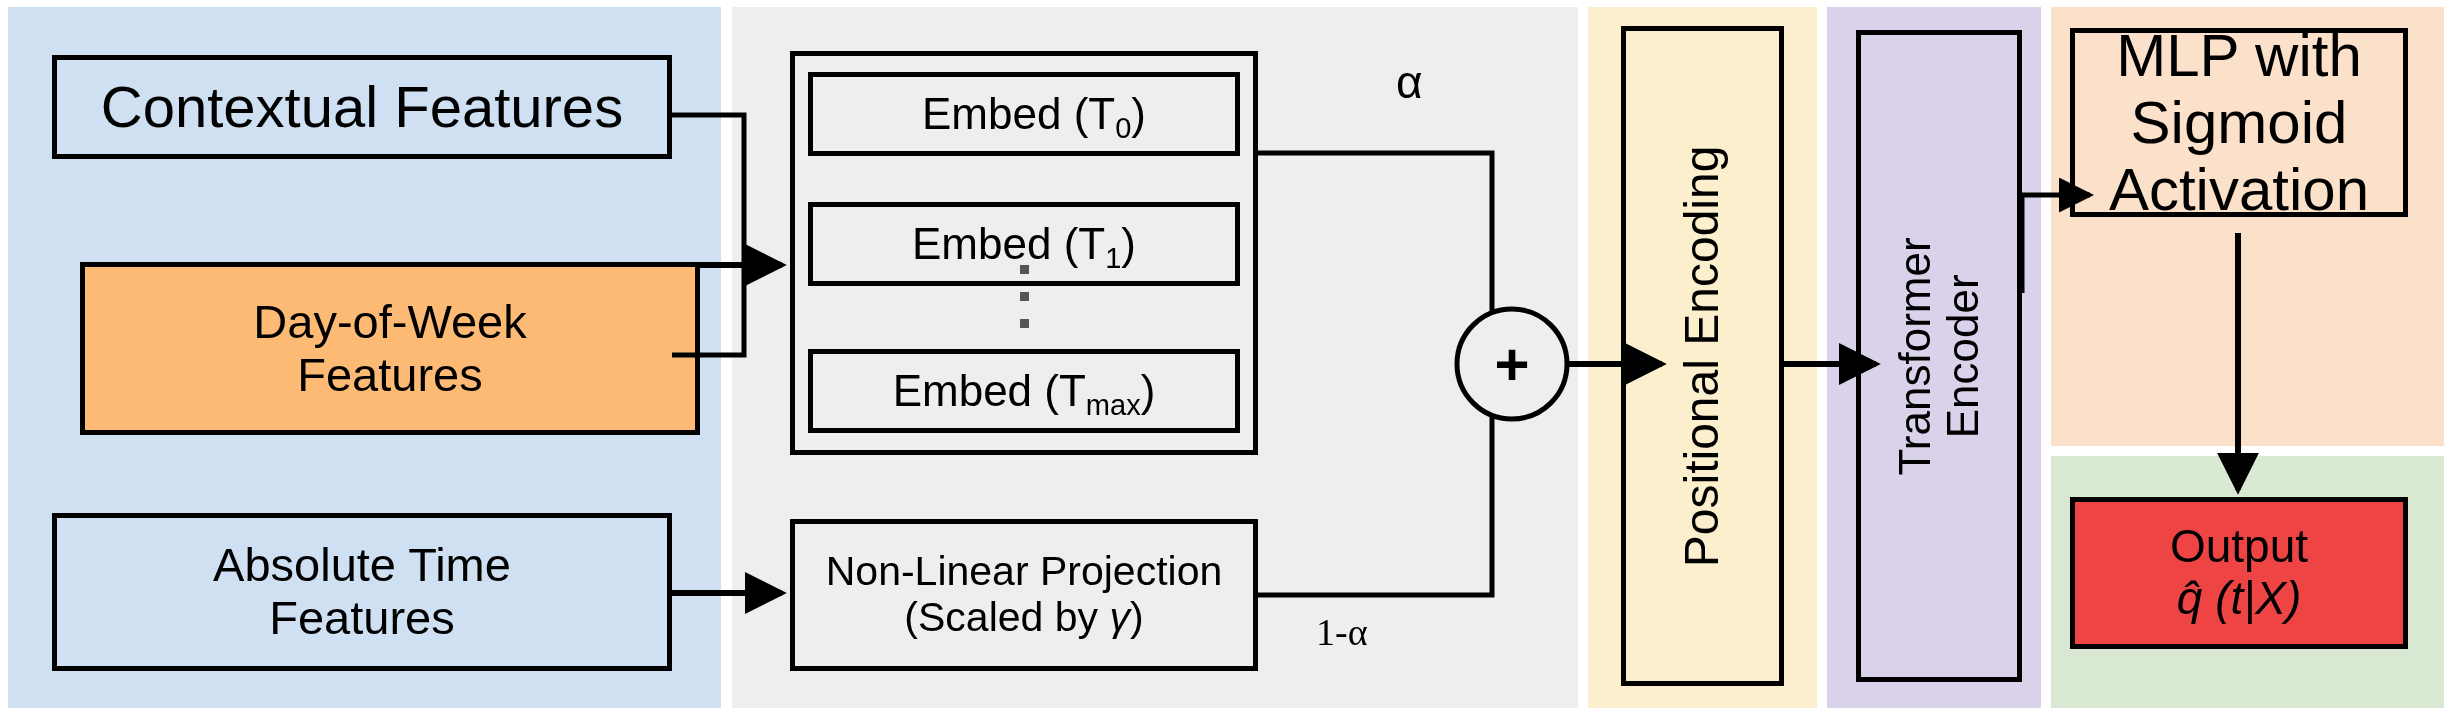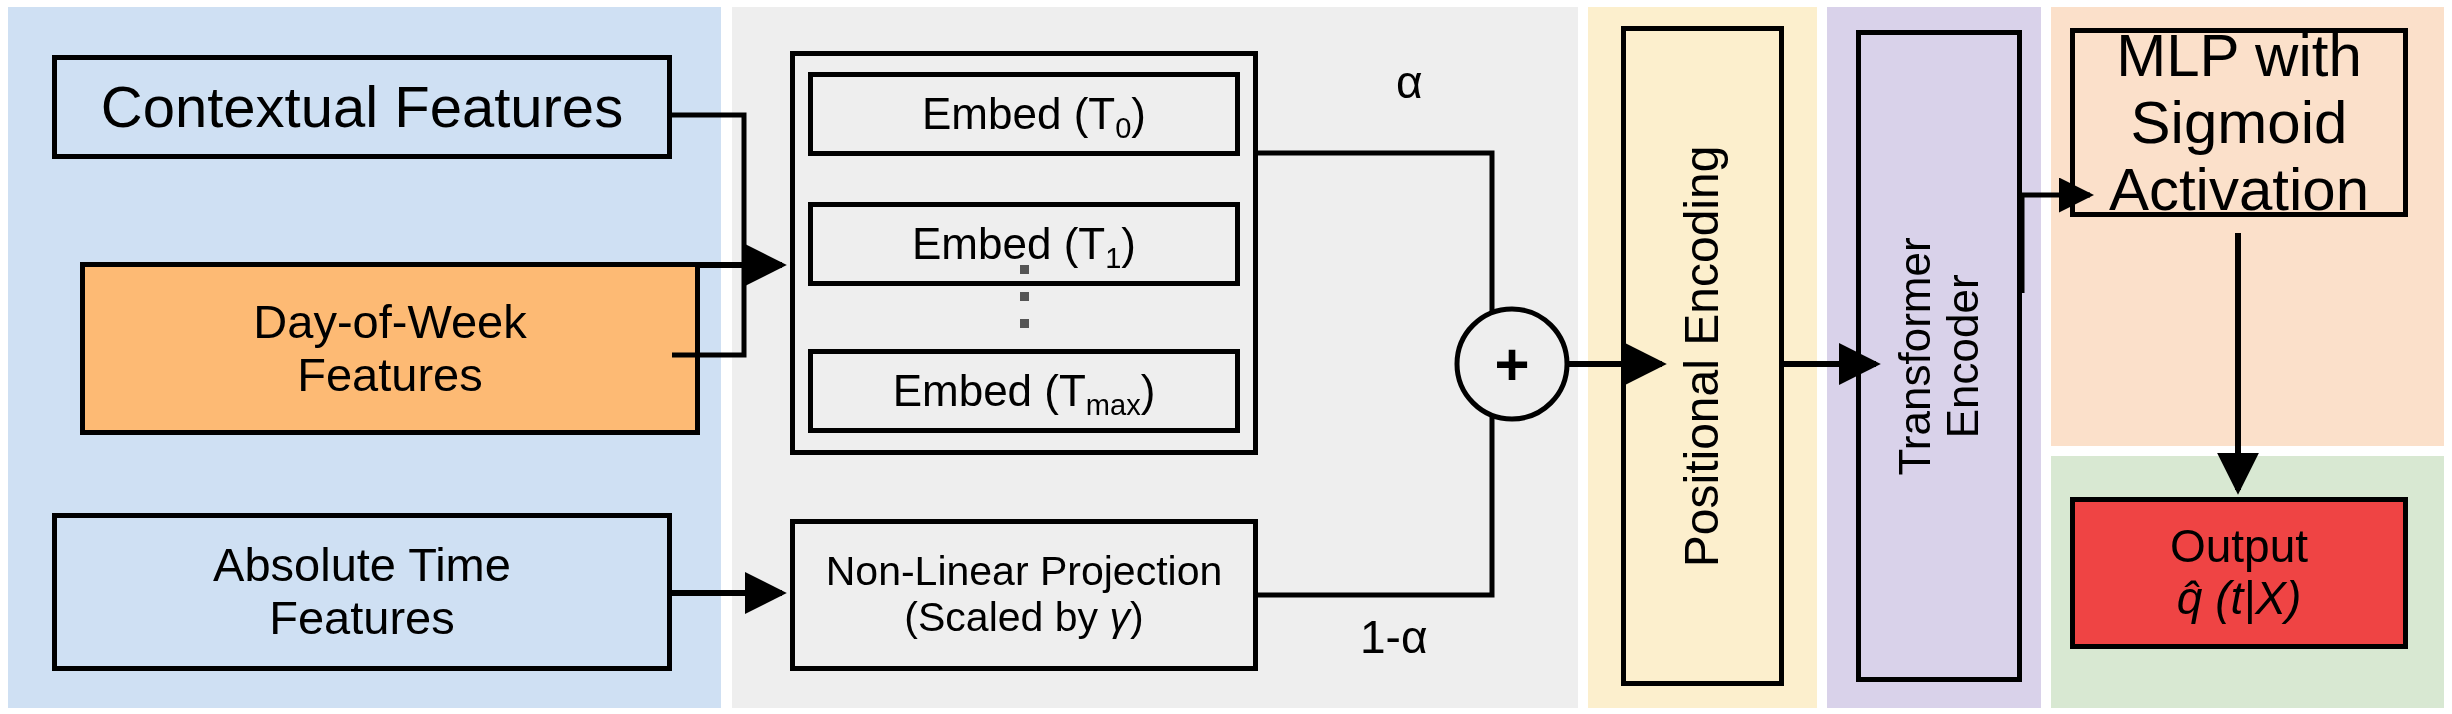--- a/index.html
+++ b/index.html
@@ -147,21 +147,21 @@
 
   <div class="node" style="left:790px; top:519px; width:468px; height:152px; background:#eeeeee; font-size:41px;justify-content:center;">
     <span class="node-label">
       <span>Non-Linear Projection</span><br>
       <span>(Scaled by </span><span class="mathit">γ</span><span>)</span>
     </span>
   </div>
 
   <div class="edge-label" style="left:1396px; top:55px; font-size:46px;">α</div>
 
-  <div class="edge-label" style="left:1360px; top:610px; font-size:46px;">1-α</div>
+  <div class="edge-label" style="left:1316px; top:610px; font-size:38px;font-family:Liberation Serif, serif;">1-α</div>
 
   <div style="position:absolute; left:1459px; top:315px; width:106px; height:98px;
               display:flex; align-items:center; justify-content:center;
               font-size:60px; font-weight:bold; color:#000000; z-index:4;">+</div>
 
   <div class="vlabel" style="left:1621px; top:26px; width:163px; height:660px; background:#fcefcd;">
     <span class="vtext" style="font-size:48px;">Positional Encoding</span>
   </div>
 
   <div class="vlabel" style="left:1856px; top:30px; width:166px; height:652px; background:#d9d2ea;">

